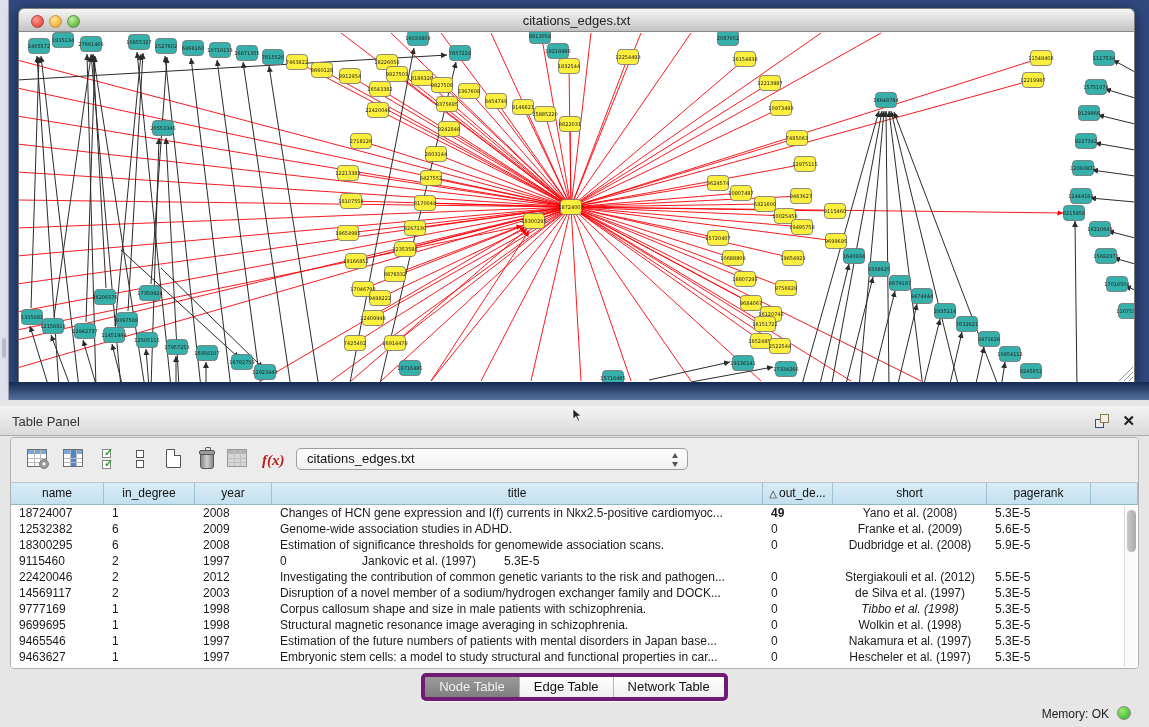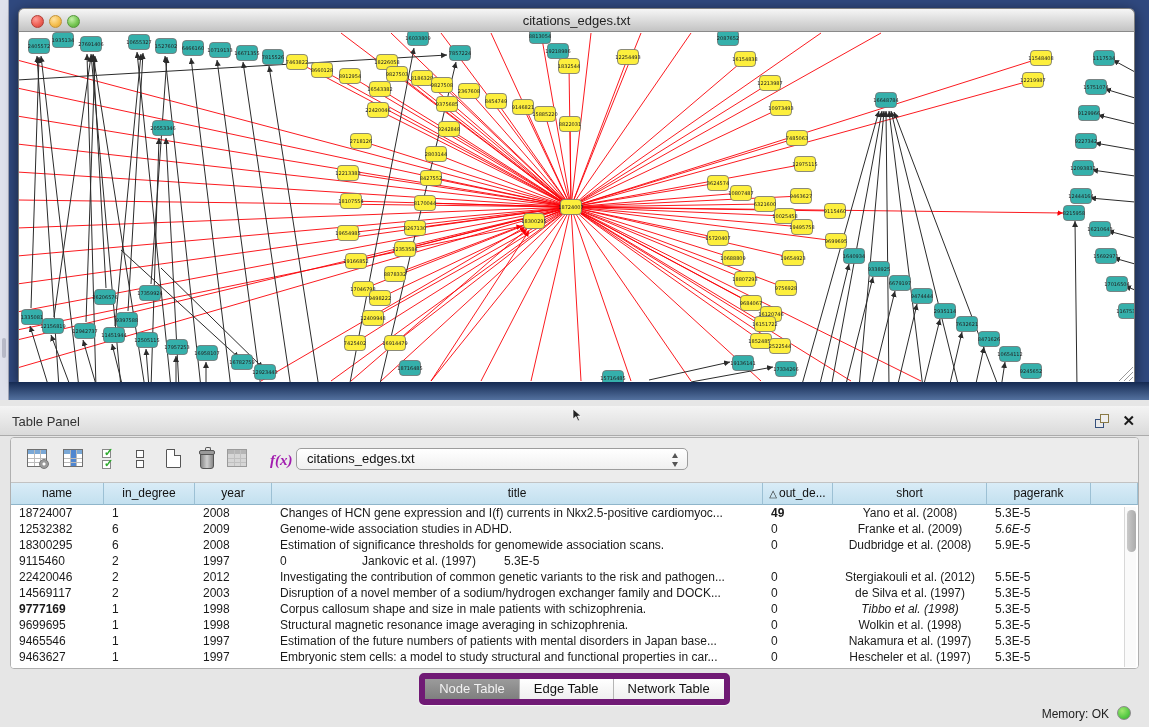--- a/index.html
+++ b/index.html
@@ -40,21 +40,21 @@
   #float-icon { position:absolute; right:40px; top:8px; width:14px; height:14px; cursor:pointer; }
   #float-icon .sq1 { position:absolute; left:0; bottom:0; width:9px; height:9px; border:1.5px solid #35507c; background:#e9e9e9; }
   #float-icon .sq2 { position:absolute; right:0; top:0; width:9px; height:9px; border:1.5px solid #8a7a45; background:#efefef; }
   #close-icon { position:absolute; right:14px; top:6px; font-size:15px; font-weight:bold; color:#1a1a1a; cursor:pointer; }
   #cursor-arrow { position:absolute; left:572px; top:2px; }
 
   #container { position:absolute; left:10px; top:37px; width:1129px; height:232px;
       background:#fff; border:1px solid #b0b0b0; border-radius:4px; overflow:hidden; }
   #toolbar { position:absolute; left:0; top:0; width:100%; height:44px; background:#ececec; }
   .tb-icon { position:absolute; top:11px; width:22px; height:22px; cursor:pointer; }
-  #fx-icon { font-family:"Liberation Serif",serif; font-style:italic; font-weight:bold; font-size:15px; color:#a21caf; top:14px;margin-left:8px; }
+  #fx-icon { font-family:"Liberation Serif",serif; font-style:italic; font-weight:bold; font-size:15px; color:#b91c1c; top:14px; }
   #table-combo { position:absolute; left:285px; top:10px; width:392px; height:22px; background:linear-gradient(#ffffff,#f0f0f0);
       border:1px solid #9d9d9d; border-radius:5px; font-size:13px; color:#111; line-height:20px; padding-left:10px; cursor:pointer; }
   #combo-arrows { position:absolute; right:8px; top:3px; width:8px; height:16px; }
   #combo-arrows .up { position:absolute; top:1px; left:1px; width:0; height:0;
       border-left:3.5px solid transparent; border-right:3.5px solid transparent; border-bottom:5px solid #555; }
   #combo-arrows .dn { position:absolute; bottom:1px; left:1px; width:0; height:0;
       border-left:3.5px solid transparent; border-right:3.5px solid transparent; border-top:5px solid #555; }
 
   #grid { position:absolute; left:0; top:44px; width:100%; height:188px; background:#fff; border-top:1px solid #c2c2c2; }
   #grid-header { position:absolute; left:0; top:0; height:22px; width:100%; display:flex; }
@@ -64,21 +64,21 @@
   #grid-body { position:absolute; left:0; top:22px; width:100%; }
   .grow { display:flex; height:16px; cursor:default; }
   .gcell { font-size:12px; color:#1a1a1a; line-height:16px; padding-left:8px; overflow:hidden; white-space:nowrap; }
   .gcell.center { text-align:center; padding-left:0; }
   #vscroll { position:absolute; right:2px; top:24px; width:12px; height:160px; background:#fafafa; border-left:1px solid #d8d8d8; }
   #vscroll-thumb { position:absolute; left:1.5px; top:3px; width:9px; height:42px; background:linear-gradient(90deg,#c9c9c9,#ababab);
       border-radius:5px; cursor:pointer; }
 
   
   #tabbar { position:absolute; left:0; top:273px; width:100%; height:22px; text-align:center; }
-  #tabbar .seg-wrap { display:inline-flex; border:6px solid #701a75; border-radius:5px; overflow:hidden;
+  #tabbar .seg-wrap { display:inline-flex; border:4px solid #701a75; border-radius:5px; overflow:hidden;
       background:#7f1d1d; box-shadow:0 1px 1px rgba(255,255,255,.8); }
   .seg { font-size:13px; padding:2px 14px 3px 14px; background:linear-gradient(#ffffff,#efefef); color:#111;
       border-right:1px solid #b5b5b5; cursor:pointer; }
   .seg:last-child { border-right:none; }
   .seg.active { background:linear-gradient(#9b9b9b,#7f7f7f); color:#f2f2f2; }
 
   
   #statusbar { position:absolute; left:0; top:300px; width:100%; height:27px; }
   #memory-label { position:absolute; right:40px; top:7px; font-size:12px; color:#222; }
   #memory-led { position:absolute; right:18px; top:6px; width:14px; height:14px; border-radius:50%;
@@ -621,21 +621,21 @@
             <div class="gcell" style="width: 104px;">5.3E-5</div>
             <div class="gcell" style="width: 47px;"></div>
           </div>
           <div class="grow">
             <div class="gcell" style="width: 93px;">12532382</div>
             <div class="gcell" style="width: 91px;">6</div>
             <div class="gcell" style="width: 77px;">2009</div>
             <div class="gcell" style="width: 491px;">Genome-wide association studies in ADHD.</div>
             <div class="gcell" style="width: 70px;">0</div>
             <div class="gcell center" style="width: 154px;">Franke et al. (2009)</div>
-            <div class="gcell" style="width: 104px; font-style: italic;">5.6E-5</div>
+            <div class="gcell" style="width: 104px;">5.6E-5</div>
             <div class="gcell" style="width: 47px;"></div>
           </div>
           <div class="grow">
             <div class="gcell" style="width: 93px;">18300295</div>
             <div class="gcell" style="width: 91px;">6</div>
             <div class="gcell" style="width: 77px;">2008</div>
             <div class="gcell" style="width: 491px;">Estimation of significance thresholds for genomewide association scans.</div>
             <div class="gcell" style="width: 70px;">0</div>
             <div class="gcell center" style="width: 154px;">Dudbridge et al. (2008)</div>
             <div class="gcell" style="width: 104px;">5.9E-5</div>
@@ -664,21 +664,21 @@
             <div class="gcell" style="width: 93px;">14569117</div>
             <div class="gcell" style="width: 91px;">2</div>
             <div class="gcell" style="width: 77px;">2003</div>
             <div class="gcell" style="width: 491px;">Disruption of a novel member of a sodium/hydrogen exchanger family and DOCK...</div>
             <div class="gcell" style="width: 70px;">0</div>
             <div class="gcell center" style="width: 154px;">de Silva et al. (1997)</div>
             <div class="gcell" style="width: 104px;">5.3E-5</div>
             <div class="gcell" style="width: 47px;"></div>
           </div>
           <div class="grow">
-            <div class="gcell" style="width: 93px; font-weight: bold;">9777169</div>
+            <div class="gcell" style="width: 93px;">9777169</div>
             <div class="gcell" style="width: 91px;">1</div>
             <div class="gcell" style="width: 77px;">1998</div>
             <div class="gcell" style="width: 491px;">Corpus callosum shape and size in male patients with schizophrenia.</div>
             <div class="gcell" style="width: 70px;">0</div>
             <div class="gcell center" style="width: 154px; font-style: italic;">Tibbo et al. (1998)</div>
             <div class="gcell" style="width: 104px;">5.3E-5</div>
             <div class="gcell" style="width: 47px;"></div>
           </div>
           <div class="grow">
             <div class="gcell" style="width: 93px;">9699695</div>

